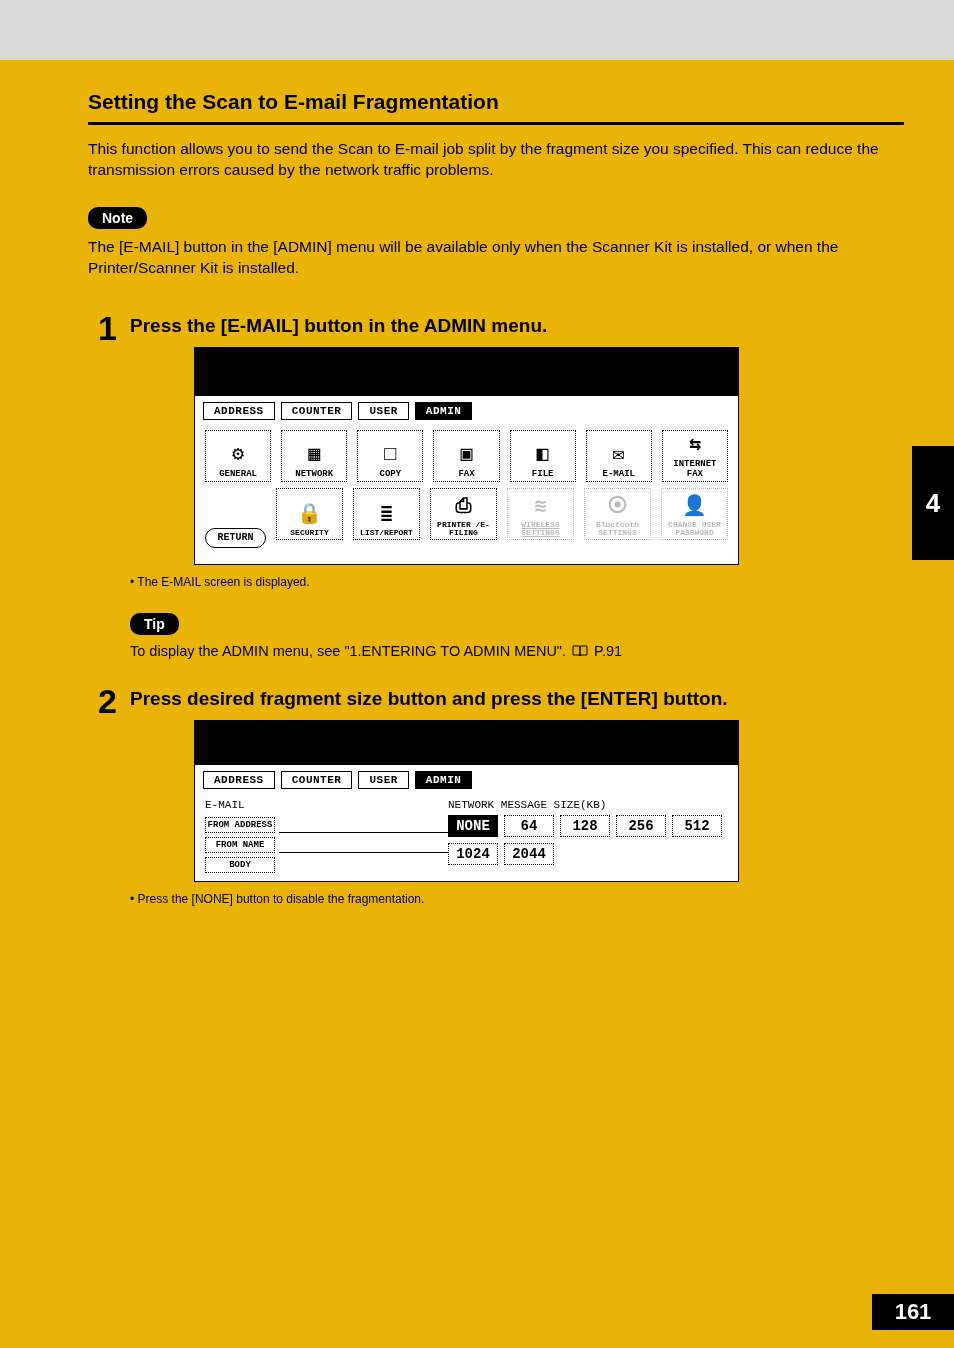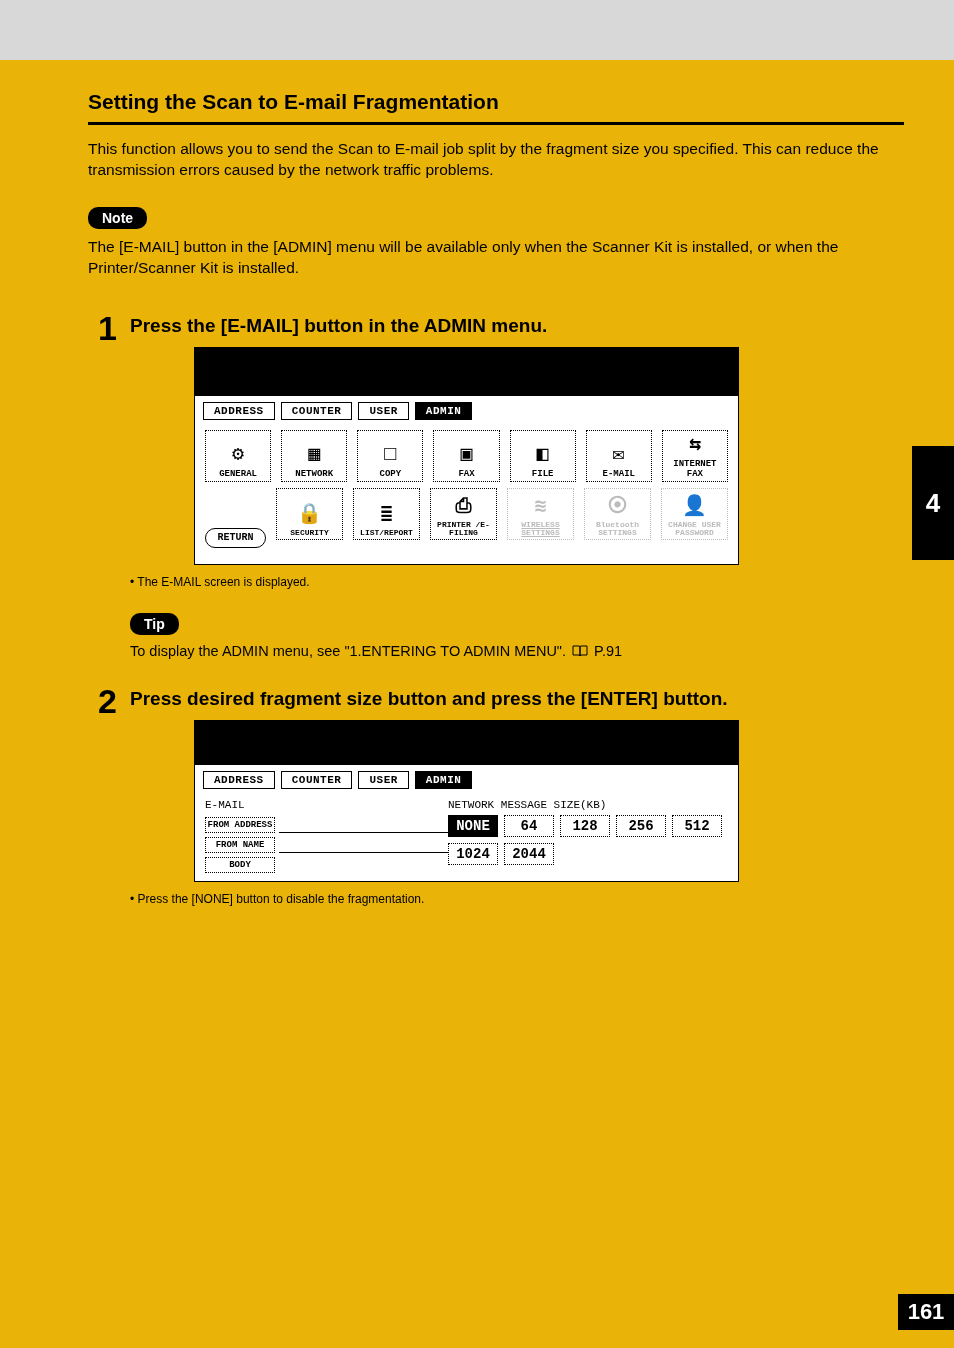--- a/index.html
+++ b/index.html
@@ -105,21 +105,21 @@
 
   .side-tab {
     position: absolute; right: 0; top: 386px;
     width: 42px; height: 114px;
     background: #000; color: #fff;
     display: flex; align-items: center; justify-content: center;
     font-size: 26px; font-weight: bold;
   }
   .page-num-box {
     position: absolute; right: 0; bottom: 18px;
-    width: 56px; height: 36px;
+    width: 82px; height: 36px;
     background: #000; color: #fff;
     display: flex; align-items: center; justify-content: center;
     font-size: 22px; font-weight: bold;
   }
 </style>
 </head>
 <body>
 
 <div class="page">
   <div class="h2-title">Setting the Scan to E-mail Fragmentation</div>

